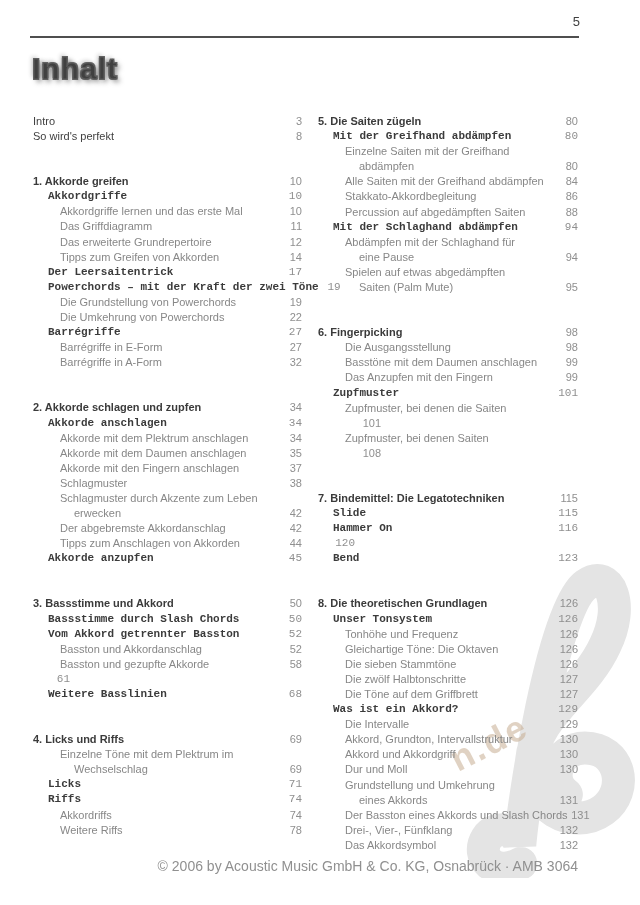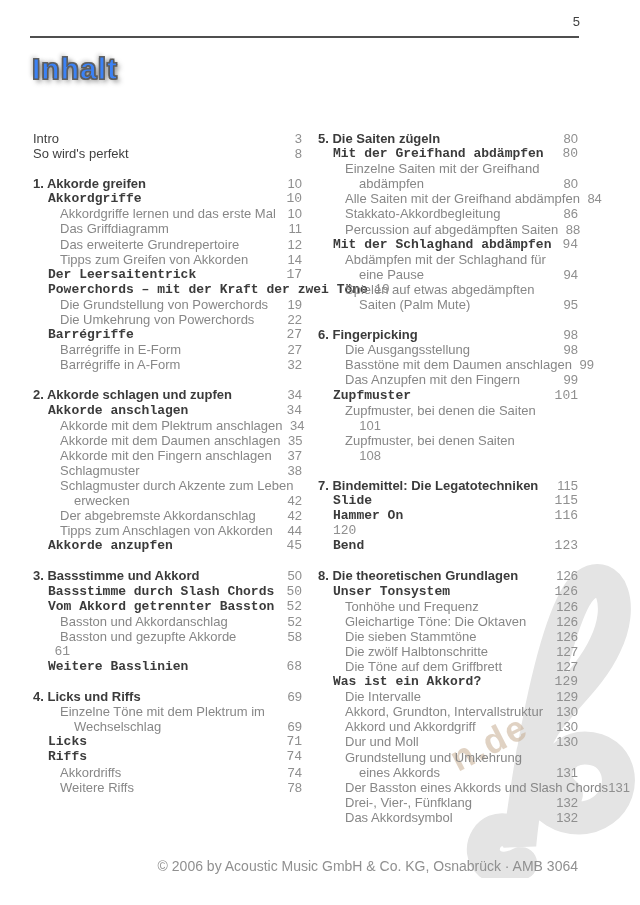--- a/index.html
+++ b/index.html
@@ -15,47 +15,47 @@
     position:absolute;top:14px;right:60px;
     font-size:13px;color:#3f3f3f;
   }
   .head-rule{
     position:absolute;top:36px;left:30px;width:549px;height:2px;
     background:#4f4f4f;
   }
   .page-title{
     position:absolute;top:52px;left:32px;
     font-size:30px;font-weight:bold;letter-spacing:1px;
-    color:#3b82f6;
+    color:#404040;
     -webkit-text-stroke:1.1px #5a5a5a;
     text-shadow:
       -1px -1px 0 #6a6a6a, 1px -1px 0 #6a6a6a,
       -1px 1px 0 #6a6a6a, 1px 1px 0 #6a6a6a,
       3px 3px 5px rgba(40,40,40,.55),
       -2px -2px 4px rgba(40,40,40,.3);
   }
   .watermark{
     position:absolute;left:430px;top:548px;width:230px;height:330px;
     z-index:0;pointer-events:none;
   }
   .watermark-text{
     position:absolute;left:448px;top:722px;
     z-index:0;
     font-size:36px;font-weight:bold;letter-spacing:2px;
     color:rgba(198,173,146,.55);
     transform:rotate(-27deg);
     pointer-events:none;
   }
   .col{
-    position:absolute;top:131px;z-index:1;
-    font-size:13px;line-height:15.1px;
+    position:absolute;top:114px;z-index:1;
+    font-size:11px;line-height:15.1px;
   }
   .col-left{left:33px;width:269px;}
   .col-right{left:318px;width:260px;}
-  .section + .section{margin-top:15px;}
+  .section + .section{margin-top:30px;}
   .row{display:flex;align-items:baseline;}
   .row .t{flex:1 1 auto;white-space:nowrap;overflow:visible;}
   .row .pg{flex:0 0 auto;min-width:22px;text-align:right;color:#8f8f8f;font-weight:normal;}
   .row.lvl1{padding-left:15px;font-family:Liberation Mono, monospace;}
   .row.lvl2{padding-left:27px;color:#878787;}
   .row.wrapline{padding-left:41px;color:#878787;align-items:flex-end;}
   .row.bold{font-weight:bold;color:#3b3b3b;}
   .footer{
     position:absolute;top:858px;right:62px;z-index:1;
     font-size:14px;color:#909090;

